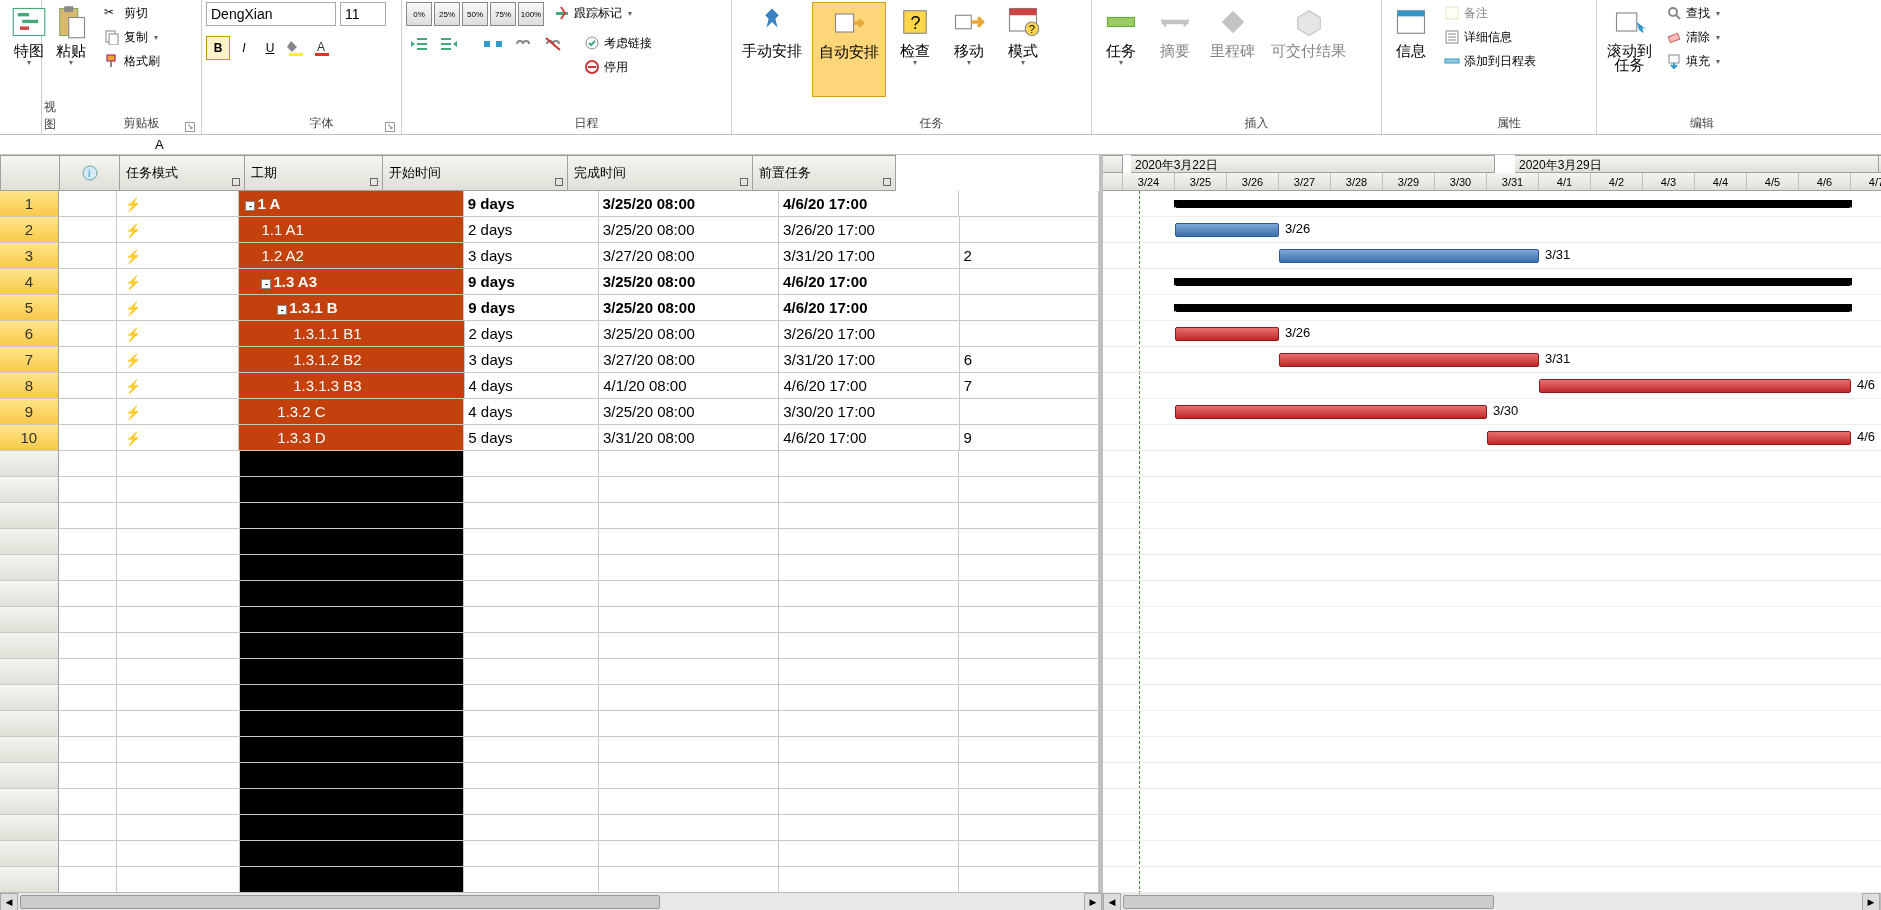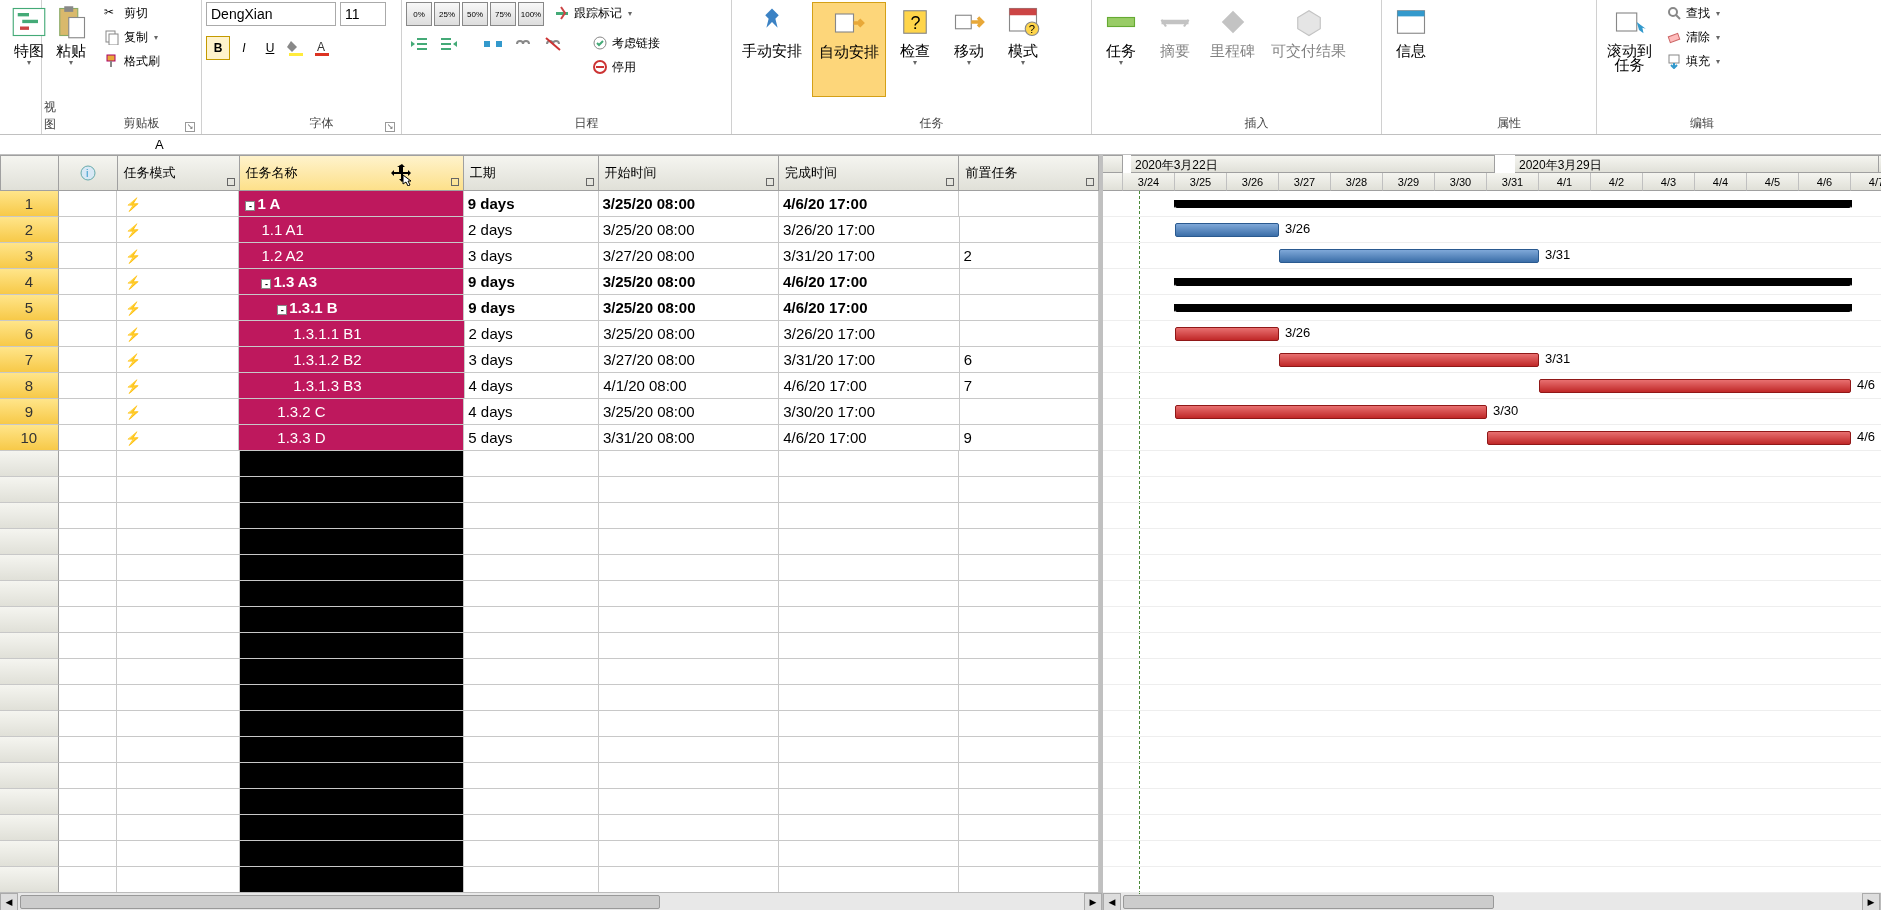--- a/index.html
+++ b/index.html
@@ -59,21 +59,21 @@
 .col-finish { width: 185px; }
 .col-pred   { width: 143px; }
 
 .grid-body { flex: 1; overflow: hidden; position: relative; }
 .grid-row { display: flex; height: 26px; }
 .grid-row .gcell { border-right: 1px solid #c8c8c8; border-bottom: 1px solid #c8c8c8; padding: 0 4px; font-size: 15px; line-height: 26px; overflow: hidden; white-space: nowrap; }
 .grid-row .rownum { background: linear-gradient(#f5f5f0,#e0e0d8); border-right: 1px solid #a0a0a0; text-align: center; color: #333; }
 .grid-row .rownum.sel { background: linear-gradient(#ffe58a,#f7c948); }
 .grid-row .gcell.info { text-align: center; }
 .grid-row .gcell.mode { text-align: left; padding-left: 8px; }
-.grid-row .gcell.name.sel { background: #be185d; color: #fff; }
+.grid-row .gcell.name.sel { background: #c2410c; color: #fff; }
 .grid-row .gcell.bold { font-weight: bold; }
 .outline-toggle { display: inline-block; width: 10px; height: 10px; border: 1px solid #888; background: #fff; font-size: 9px; line-height: 8px; text-align: center; margin-right: 2px; color: #000; }
 
 .mode-icon { color: #3b82c4; font-size: 13px; }
 
 .grid-body .blackfill { background: #000; }
 
 
 .gantt-pane { flex: 1; background: #fff; display: flex; flex-direction: column; }
 .gantt-header { height: 36px; display: flex; flex-direction: column; }
@@ -201,21 +201,21 @@
         </div>
         <div class="small-btn">
             <svg class="icon16" viewBox="0 0 16 16">
               <rect x="2" y="7" width="12" height="3" fill="#4a7"></rect>
               <path d="M7 2l4 6-4 6" fill="none" stroke="#c44" stroke-width="2"></path>
             </svg>
             <span>跟踪标记</span>
             <span class="dd">▾</span>
           </div>
       </div>
-      <div style="display:flex;gap:22px">
+      <div style="display:flex;gap:14px">
         <div class="icon-row">
           <div class="iconbtn24">
               <svg width="20" height="18">
                 <path d="M8 4h10M8 9h10M8 14h10" stroke="#4a7" stroke-width="2"></path>
                 <path d="M6 9l-4-3v6z" fill="#4a7"></path>
               </svg>
             </div>
           <div class="iconbtn24">
               <svg width="20" height="18">
                 <path d="M2 4h10M2 9h10M2 14h10" stroke="#4a7" stroke-width="2"></path>
@@ -341,20 +341,41 @@
 
   <div class="ribbon-group" style="width:215px">
     <div class="ribbon-group-body">
       <div class="big-btn">
         <svg class="icon32" viewBox="0 0 32 32">
             <rect x="4" y="6" width="24" height="20" fill="#fff" stroke="#888"></rect>
             <rect x="4" y="6" width="24" height="5" fill="#39c"></rect>
           </svg>
         <span class="lbl">信息</span>
       </div>
+      <div class="small-stack">
+        <div class="small-btn" style="opacity:.5">
+            <svg class="icon16" viewBox="0 0 16 16">
+              <rect x="2" y="2" width="12" height="12" fill="#ffe" stroke="#cc8"></rect>
+            </svg>
+            <span>备注</span>
+          </div>
+        <div class="small-btn">
+            <svg class="icon16" viewBox="0 0 16 16">
+              <rect x="2" y="2" width="12" height="12" fill="#fff" stroke="#888"></rect>
+              <path d="M4 5h8M4 8h8M4 11h8" stroke="#888"></path>
+            </svg>
+            <span>详细信息</span>
+          </div>
+        <div class="small-btn">
+            <svg class="icon16" viewBox="0 0 16 16">
+              <rect x="1" y="6" width="14" height="4" fill="#9cd" stroke="#39c"></rect>
+            </svg>
+            <span>添加到日程表</span>
+          </div>
+      </div>
     </div>
     <div class="ribbon-group-label">属性</div>
   </div>
 
   <div class="ribbon-group" style="width:170px;border-right:none">
     <div class="ribbon-group-body">
       <div class="big-btn">
         <svg class="icon32" viewBox="0 0 32 32">
             <rect x="4" y="8" width="18" height="16" fill="#fff" stroke="#888"></rect>
             <path d="M22 16l8 6-3-1 1 5-4-3" fill="#39c"></path>
@@ -402,28 +423,20 @@
       <div class="hcell col-info">
           <svg width="16" height="16">
             <circle cx="8" cy="8" r="7" fill="#d8e8f5" stroke="#6aa"></circle>
             <text x="6" y="12" font-size="11" fill="#39c">i</text>
           </svg>
         </div>
       <div class="hcell col-mode">
           <span>任务模式</span>
           <span class="dd-arrow"></span>
         </div>
-      <div class="hcell col-name selected" style="position:relative">
-        <span>任务名称</span>
-          <span class="dd-arrow"></span>
-        <svg class="move-cursor" style="left:150px;top:6px" viewBox="0 0 24 24">
-            <path d="M12 2l3 3h-2v5h5v-2l3 3-3 3v-2h-5v5h2l-3 3-3-3h2v-5H4v2l-3-3 3-3v2h5V5H7z" fill="#000"></path>
-            <path d="M13 13l8 6-3 0 2 4-2 1-2-4-3 2z" fill="#fff" stroke="#000"></path>
-          </svg>
-      </div>
       <div class="hcell col-dur">
           <span>工期</span>
           <span class="dd-arrow"></span>
         </div>
       <div class="hcell col-start">
           <span>开始时间</span>
           <span class="dd-arrow"></span>
         </div>
       <div class="hcell col-finish">
           <span>完成时间</span>

